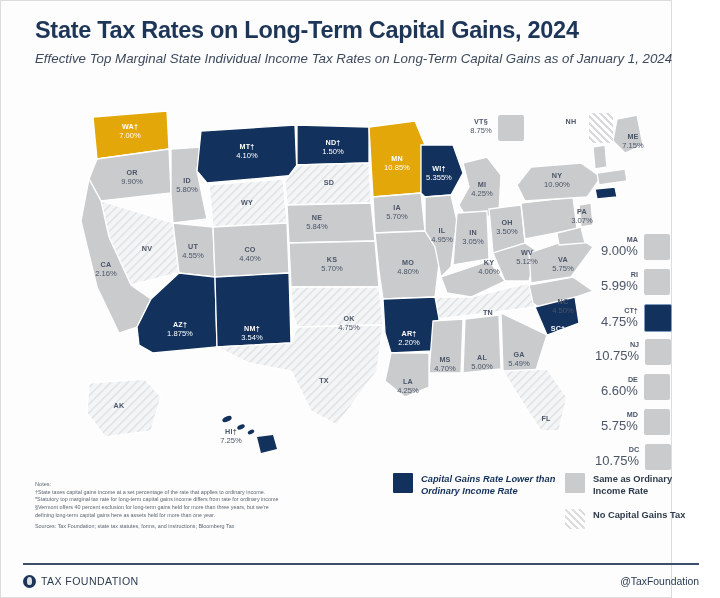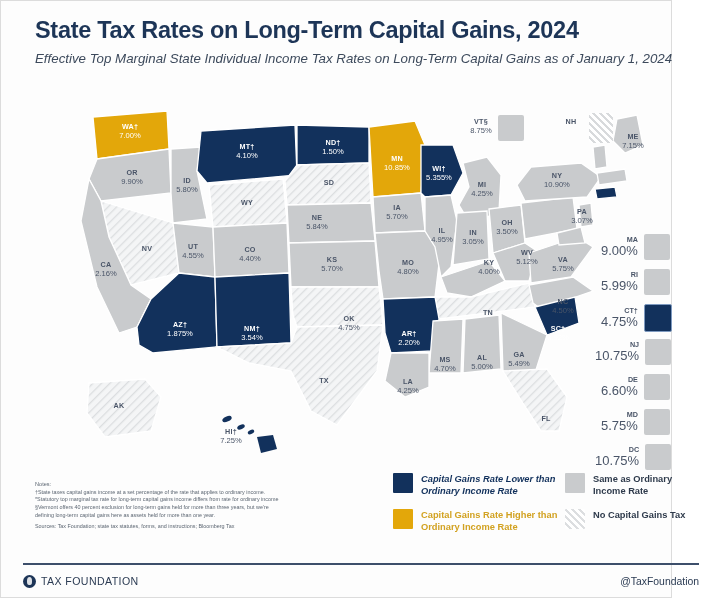--- a/index.html
+++ b/index.html
@@ -426,24 +426,20 @@
     <div class="nl">defining long-term capital gains here as assets held for more than one year.</div>
     <div class="src">Sources: Tax Foundation; state tax statutes, forms, and instructions; Bloomberg Tax</div>
   </div>
 
   <div id="legend">
     <div id="legend-left">
       <div class="lrow">
         <span class="lkey navy"></span>
         <span class="ltext navy">Capital Gains Rate Lower than Ordinary Income Rate</span>
       </div>
-      <div class="lrow">
-        <span class="lkey gold"></span>
-        <span class="ltext gold">Capital Gains Rate Higher than Ordinary Income Rate</span>
-      </div>
     </div>
     <div id="legend-right">
       <div class="lrow">
         <span class="lkey grey"></span>
         <span class="ltext plain">Same as Ordinary Income Rate</span>
       </div>
       <div class="lrow">
         <span class="lkey hatch"></span>
         <span class="ltext plain">No Capital Gains Tax</span>
       </div>

